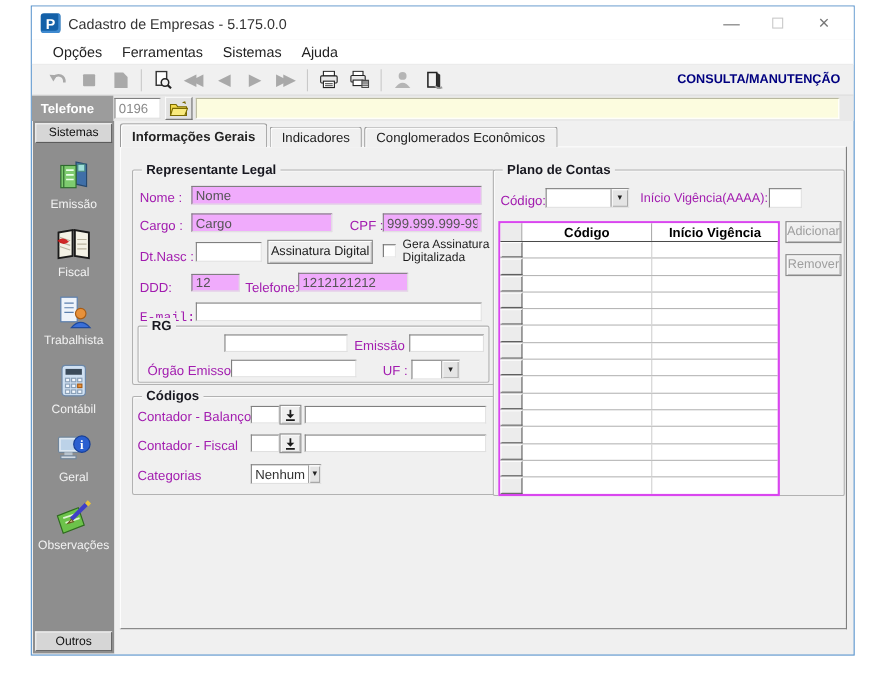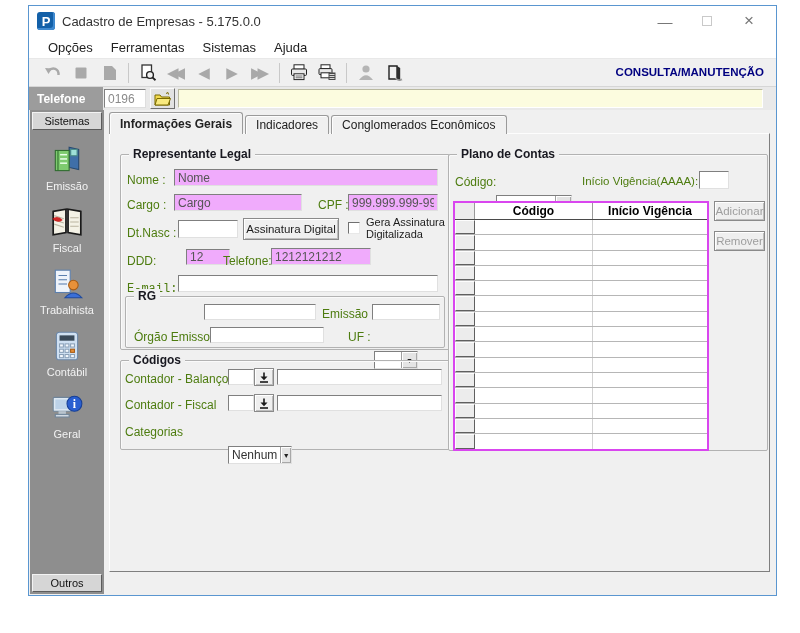--- a/index.html
+++ b/index.html
@@ -59,31 +59,31 @@
          border-top-right-radius:3px; font-size:12px; color:#222; padding:0 10px; height:19px;
          display:flex; align-items:center; margin-right:2px; box-shadow: inset 1px 1px 0 #fdfdfd; }
   .tab.active { font-weight:bold; height:22px; }
   .tabpage { position:absolute; left:5px; right:5px; top:23px; bottom:22px; background:#f0f0f0;
              border:1px solid; border-color:#fdfdfd #7f7f7f #7f7f7f #fdfdfd; }
   
   .group { position:absolute; border:1px solid #b2b2b2; border-radius:2px;
            box-shadow: inset 1px 1px 0 #fafafa; }
   .gtitle { position:absolute; top:-8px; left:8px; background:#f0f0f0; padding:0 4px; font-size:12px;
             font-weight:bold; color:#181820; }
-  .lbl { position:absolute; font-size:12px; color:#4d7c0f; white-space:nowrap; }
+  .lbl { position:absolute; font-size:12px; color:#a21caf; white-space:nowrap; }
   .inp { position:absolute; border:1px solid; border-color:#7f7f7f #e0e0e0 #e0e0e0 #7f7f7f; background:#fff;
          font-family:"Liberation Sans", sans-serif; font-size:12px; color:#555; padding:0 3px; }
   .yel { background:#f0abfc; }
   .btn { position:absolute; background:#efefef; border:1px solid #8a8a8a;
          box-shadow: inset 1px 1px 0 #ffffff, inset -1px -1px 0 #bdbdbd;
          font-family:"Liberation Sans", sans-serif; font-size:11.5px; color:#1b1b1b;
          display:flex; align-items:center; justify-content:center; }
   .btn.disabled { color:#9e9e9e; }
   .combo { position:absolute; border:1px solid; border-color:#7f7f7f #e0e0e0 #e0e0e0 #7f7f7f; background:#fff;
-           display:flex;margin-top:24px; }
+           display:flex; }
   .cfield { flex:1; font-size:12px; color:#333; padding:0 3px; line-height:16px; }
   .cbtn { width:16px; background:#e4e4e4; border-left:1px solid #9f9f9f;
           box-shadow: inset 1px 1px 0 #fff, inset -1px -1px 0 #a8a8a8;
           display:flex; align-items:center; justify-content:center; font-size:7px; color:#222; }
   .chk { position:absolute; width:12px; height:12px; background:#fff; border:1px solid;
          border-color:#707070 #e8e8e8 #e8e8e8 #707070; }
   .cbtext { position:absolute; font-size:11px; color:#1c1c1c; line-height:12px; }
   
   .tbl { position:absolute; left:4px; top:46px; width:256px; background:#fff; border:2px solid #d946ef; }
   .thead { display:flex; height:17px; border-bottom:1px solid #4a4a4a; font-weight:bold; }
@@ -281,20 +281,31 @@
               <rect x="3" y="6" width="17" height="13" rx="1" fill="#dde8f2" stroke="#70859a"></rect>
               <rect x="5" y="8" width="13" height="9" fill="#bcd2e8"></rect>
               <rect x="8" y="19" width="7" height="3" fill="#b9c4ce"></rect>
               <rect x="5" y="22" width="13" height="2.5" fill="#d2dae2" stroke="#70859a"></rect>
               <circle cx="23" cy="12" r="7" fill="#2a5fd0" stroke="#173f96"></circle>
               <text x="23" y="16" text-anchor="middle" font-size="11" font-family="Liberation Serif, serif" font-weight="bold" fill="#fff">i</text>
             </svg>
           <div class="silabel">Geral</div>
         </div>
 
+        <div class="sideitem">
+          <svg width="36" height="34" viewBox="0 0 34 32">
+              <polygon points="3,15 21,8 26,23 8,30" fill="#6cc24a" stroke="#2f6b1f"></polygon>
+              <line x1="8" y1="17" x2="20" y2="13" stroke="#dff5d5" stroke-width="1.5"></line>
+              <line x1="10" y1="21" x2="22" y2="17" stroke="#dff5d5" stroke-width="1.5"></line>
+              <line x1="29" y1="4" x2="15" y2="18" stroke="#4040c8" stroke-width="3.6"></line>
+              <line x1="30.5" y1="3" x2="28" y2="5.5" stroke="#e8c43a" stroke-width="4"></line>
+              <polygon points="15,18 12,21.5 16.8,20" fill="#f0ddb0" stroke="#6b5a20"></polygon>
+            </svg>
+          <div class="silabel">Observações</div>
+        </div>
 
         <div class="outrosbtn">Outros</div>
       </div>
 
       <div class="main">
         <div class="tabstrip">
           <div class="tab active">Informações Gerais</div>
           <div class="tab">Indicadores</div>
           <div class="tab">Conglomerados Econômicos</div>
         </div>
@@ -312,21 +323,21 @@
             <div class="lbl" style="left:197px; top:43px;">CPF :</div>
             <input class="inp yel" style="left: 227px; top: 39px; width: 90px; height: 17px;" value="999.999.999-99">
 
             <div class="lbl" style="left:6px; top:71px;">Dt.Nasc :</div>
             <input class="inp" style="left: 57px; top: 65px; width: 60px; height: 18px;">
             <div class="btn" style="left:122px; top:63px; width:96px; height:22px;">Assinatura Digital</div>
             <div class="chk" style="left:227px; top:67px;"></div>
             <div class="cbtext" style="left:245px; top:61px; width:84px;">Gera Assinatura Digitalizada</div>
 
             <div class="lbl" style="left:6px; top:99px;">DDD:</div>
-            <input class="inp yel" style="left: 53px; top: 94px; width: 44px; height: 16px; margin-left: 12px;" value="12">
+            <input class="inp yel" style="left: 53px; top: 94px; width: 44px; height: 16px;" value="12">
             <div class="lbl" style="left:102px; top:99px;">Telefone:</div>
             <input class="inp yel" style="left: 150px; top: 93px; width: 100px; height: 17px;" value="1212121212">
 
             <div class="lbl" style="left:6px; top:127px;font-family:Liberation Mono, monospace;">E-mail:</div>
             <input class="inp" style="left: 57px; top: 120px; width: 260px; height: 17px;">
 
             <div class="group" style="left:4px; top:141px; width:320px; height:52px;">
               <div class="gtitle">RG</div>
               <div class="lbl" style="left:8px; top:10px;margin-top:47px;">Número :</div>
               <input class="inp" style="left: 78px; top: 7px; width: 112px; height: 16px;">

